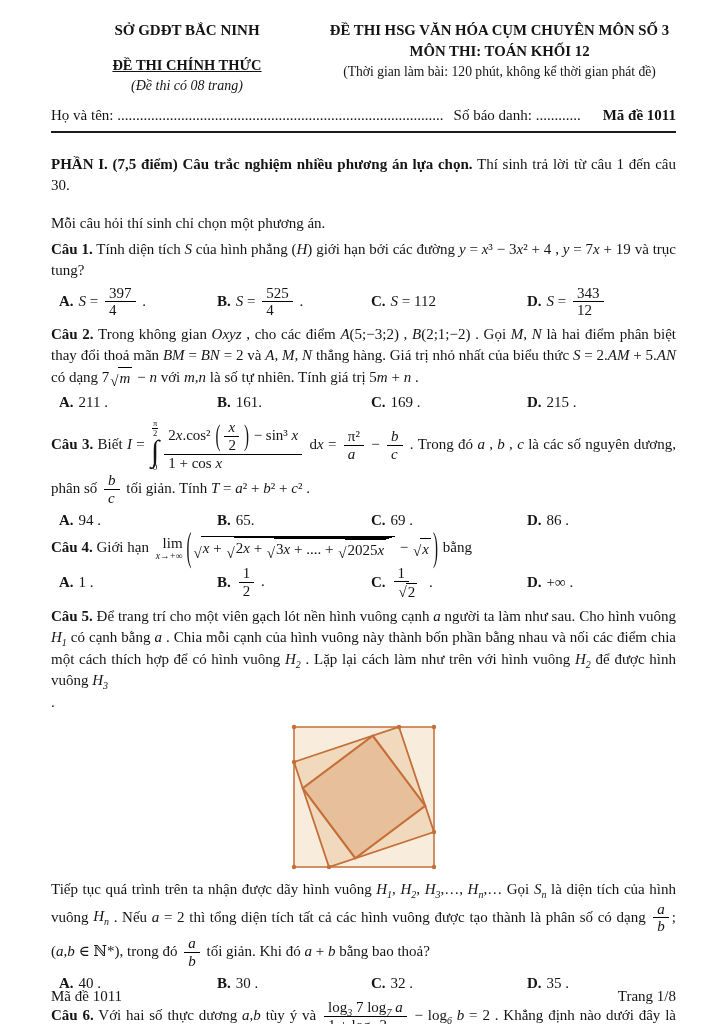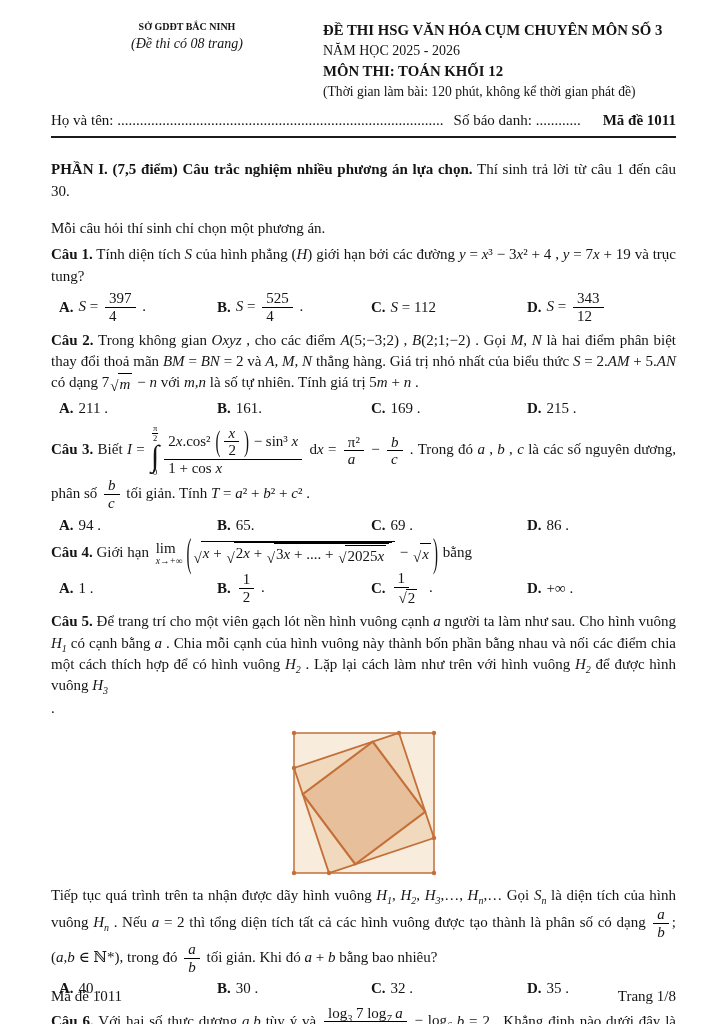--- a/index.html
+++ b/index.html
@@ -13,22 +13,22 @@
     font-family:"Liberation Serif","DejaVu Serif",serif;
     font-size:15px;color:#141414;
     line-height:1.42;
     overflow:hidden;
   }
   .bld{font-weight:bold;}
   .i{font-style:italic;}
   
   .hdr{display:flex;}
   .hdr-left{width:272px;text-align:center;}
-  .hdr-right{flex:1;}
-  .hl1{font-weight:bold;font-size:10px;}
+  .hdr-right{flex:1;text-align:center;}
+  .hl1{font-weight:bold;font-size:15px;}
   .hl2{font-weight:bold;font-size:14.5px;text-decoration:underline;margin-top:14px;}
   .hl3{font-style:italic;font-size:14px;}
   .hr1{font-weight:bold;font-size:14.8px;}
   .hr2{font-size:14px;}
   .hr3{font-weight:bold;font-size:14.8px;}
   .hr4{font-size:13.6px;}
   
   .info-row{
     display:flex;align-items:baseline;
     margin-top:9px;padding-bottom:5px;
@@ -52,21 +52,21 @@
   .opt{display:flex;align-items:center;}
   .olabel{font-weight:bold;margin-right:5px;}
   
   .frac{display:inline-flex;flex-direction:column;align-items:flex-start;vertical-align:middle;margin:0 3px;line-height:1.12;text-align:center;}
   .fnum{padding:0 4px;border-bottom:1.1px solid #000;}
   .fden{padding:0 4px;}
   .sqrt{display:inline-flex;align-items:flex-end;vertical-align:middle;margin:0 1px;}
   .rsign{line-height:1.05;margin-right:-1px;}
   .rbar{border-top:1.2px solid #000;padding:0 2px;}
   .paren{display:inline-block;vertical-align:middle;margin:0 1px;font-weight:300;}
-  .limwrap{display:inline-flex;flex-direction:column;align-items:flex-start;vertical-align:middle;line-height:1;margin:0 3px;}
+  .limwrap{display:inline-flex;flex-direction:column;align-items:flex-end;vertical-align:middle;line-height:1;margin:0 3px;}
   .limwrap .under{font-size:9.5px;font-style:italic;margin-top:1px;}
   .intwrap{display:inline-flex;flex-direction:column;align-items:center;vertical-align:middle;line-height:1;margin:0 2px;}
   .isign{font-size:30px;line-height:.85;}
   .ilim{font-size:9px;line-height:1;}
   .ifrac{display:inline-flex;flex-direction:column;align-items:center;font-size:8.5px;line-height:1.05;}
   .ifn{border-bottom:.8px solid #000;padding:0 1px;}
   sub{font-size:10px;line-height:0;}
   
   .fig{display:flex;justify-content:center;margin:8px 0 6px;}
   .fig svg .sq-outer{fill:var(--fig-light);stroke:var(--fig-stroke);stroke-width:1.5;}
@@ -80,25 +80,25 @@
   }
 </style>
 </head>
 <body>
 
 <div class="page" style="--fig-stroke: #c46f38; --fig-light: #f8ecdc; --fig-mid: #f1d9bd; --fig-dark: #e7c09b;">
 
   <div class="hdr">
     <div class="hdr-left">
       <div class="hl1">SỞ GDĐT BẮC NINH</div>
+      <div class="hl2">ĐỀ THI CHÍNH THỨC</div>
       <div class="hl3">(Đề thi có 08 trang)</div>
     </div>
     <div class="hdr-right">
       <div class="hr1">ĐỀ THI HSG VĂN HÓA CỤM CHUYÊN MÔN SỐ 3</div>
-      <div class="hr2">NĂM HỌC 2025 - 2026</div>
       <div class="hr3">MÔN THI: TOÁN KHỐI 12</div>
       <div class="hr4">(Thời gian làm bài: 120 phút, không kể thời gian phát đề)</div>
     </div>
   </div>
 
   <div class="info-row">
     <span class="info-name"><span>Họ và tên:</span> <span>............................................................................................</span></span>
     <span class="info-sbd"><span>Số báo danh:</span> <span>............</span></span>
     <span class="info-code">Mã đề 1011</span>
   </div>
@@ -274,21 +274,21 @@
         <circle cx="6" cy="41" r="2.2"></circle>
       </svg>
     </div>
 
     <p class="qp"><span>Tiếp tục quá trình trên ta nhận được dãy hình vuông </span><span class="i">H<sub class="i">1</sub></span><span>, </span><span class="i">H<sub class="i">2</sub></span><span>, </span><span class="i">H<sub class="i">3</sub></span><span>,…, </span><span class="i">H<sub class="i">n</sub></span><span>,… Gọi </span><span class="i">S<sub class="i">n</sub></span><span> là diện tích của hình vuông </span><span class="i">H<sub class="i">n</sub></span><span> . Nếu </span><span class="i">a</span><span> = 2 thì tổng diện tích tất cả các hình vuông được tạo thành là phân số có dạng </span><span class="frac">
           <span class="fnum i">a</span>
           <span class="fden i">b</span>
         </span><span>; (</span><span class="i">a,b</span><span> ∈ ℕ*), trong đó </span><span class="frac">
           <span class="fnum i">a</span>
           <span class="fden i">b</span>
-        </span><span> tối giản. Khi đó </span><span class="i">a</span><span> + </span><span class="i">b</span><span> bằng bao nhiêu?</span></p>
+        </span><span> tối giản. Khi đó </span><span class="i">a</span><span> + </span><span class="i">b</span><span> bằng bao thoả?</span></p>
     <div class="opts">
         <span class="opt">
           <span class="olabel">A.</span>
           <span class="oseg"><span>40 .</span></span>
         </span>
         <span class="opt">
           <span class="olabel">B.</span>
           <span class="oseg"><span>30 .</span></span>
         </span>
         <span class="opt">

